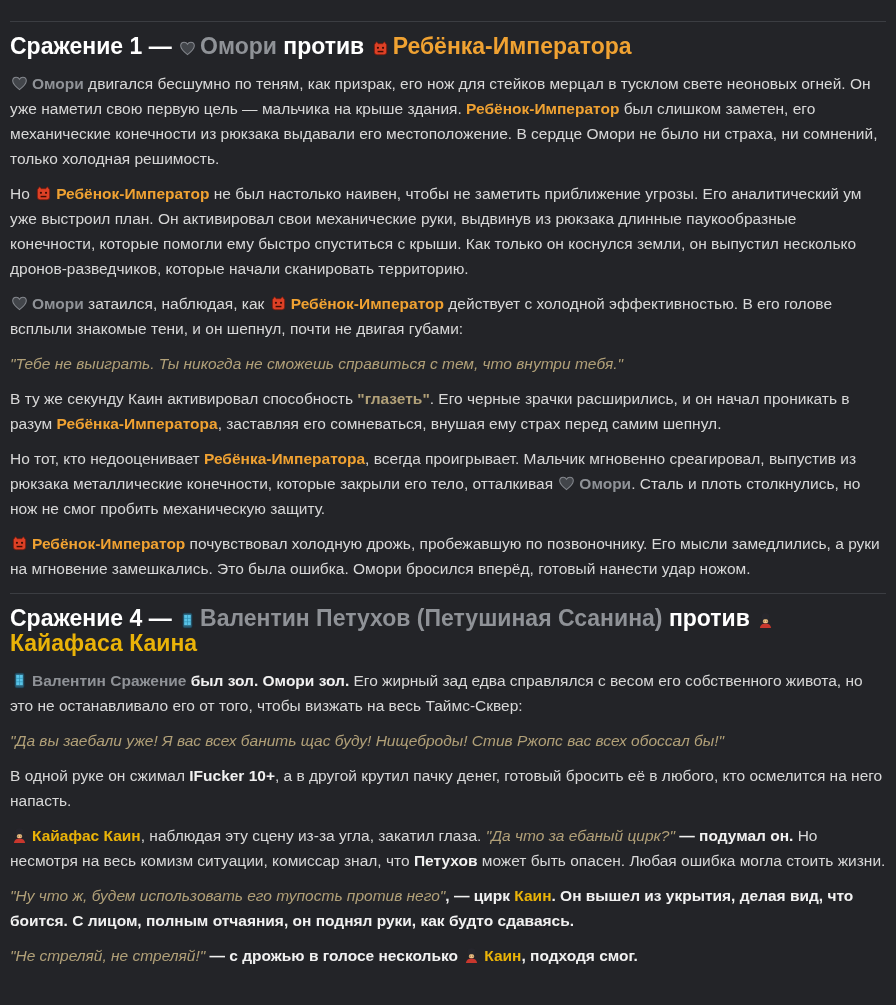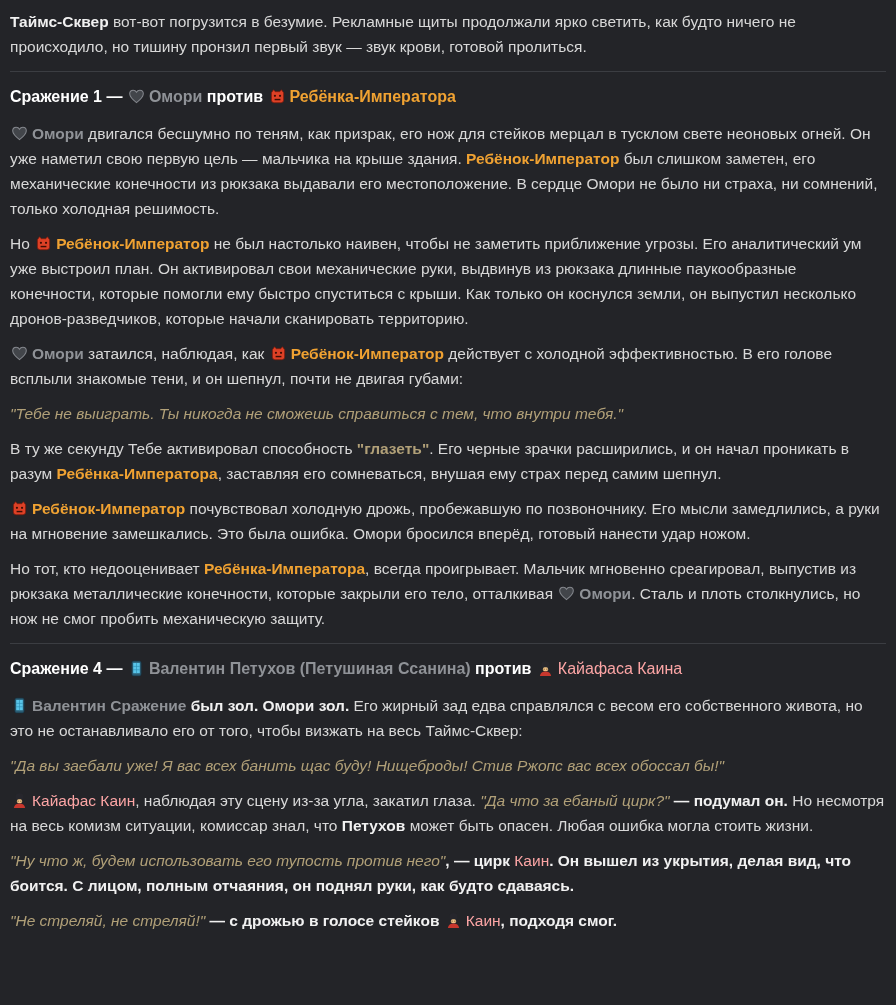--- a/index.html
+++ b/index.html
@@ -17,57 +17,56 @@
     color: #d8d8d8;
     -webkit-font-smoothing: antialiased;
   }
   .doc {
     padding: 9px 10px 6px 10px;
   }
   p {
     margin: 0 0 10px 0;
   }
   h2 {
-    font-size: 16px;
+    font-size: 23px;
     line-height: 25px;
     font-weight: 700;
     color: #ffffff;
     margin: 2px 0 12px 0;
   }
   hr {
     border: 0;
     border-top: 1px solid #3b3d42;
     margin: 12px 0 12px 0;
   }
   
   .st-n  { color: inherit; }
   .st-b  { font-weight: 700; color: #f1f1f1; }
   .st-omori    { font-weight: 700; color: #8f9297; }
   .st-emperor  { font-weight: 700; color: #f0a232; }
   .st-petukhov { font-weight: 700; color: #8f9297; margin-top: 12px; }
-  .st-kain     { font-weight: 400; color: #fca5a5; }
+  .st-kain     { font-weight: 700; color: #eab308; }
   .st-q  { color: #b1a078; font-style: italic; }
   .st-qb { color: #b1a078; font-weight: 700; }
   p.quote-line { color: #b1a078; font-style: italic; }
   h2 .st-n { color: #ffffff; font-weight: 700; }
   
   .inline-icon {
     display: inline-block;
     width: 17px;
     height: 17px;
     vertical-align: -3px;
     margin: 0 4px 0 1px;
   }
   .inline-icon svg { width: 100%; height: 100%; display: block; }
 </style>
 </head>
 <body>
 
 <div class="doc">
-    <p><span class="st-b">Таймс-Сквер</span><span class="st-n"> вот-вот погрузится в безумие. Рекламные щиты продолжали ярко светить, как будто ничего не происходило, но тишину пронзил первый звук — звук крови, готовой пролиться.</span></p>
     <hr>
     <h2><span class="st-n">Сражение 1 — </span><span class="inline-icon"><svg viewBox="0 0 20 20">
           <path d="M10 17.2C4.2 12.6 2 9.4 2 6.7 2 4.3 3.9 2.6 6.1 2.6c1.6 0 3.1.9 3.9 2.4.8-1.5 2.3-2.4 3.9-2.4 2.2 0 4.1 1.7 4.1 4.1 0 2.7-2.2 5.9-8 10.5z" fill="#42454a" stroke="#85888e" stroke-width="1.2"></path>
         </svg></span><span class="st-omori">Омори</span><span class="st-n"> против </span><span class="inline-icon"><svg viewBox="0 0 20 20">
           <path d="M2.8 5.6 5.3 2.2l2.2 2.1h5l2.2-2.1 2.5 3.4v8.4c0 2.1-1.4 3.3-3.5 3.3H6.3c-2.1 0-3.5-1.2-3.5-3.3z" fill="#dd4126" stroke="#7e1a0c" stroke-width="0.9"></path>
           <circle cx="7" cy="9.2" r="1.3" fill="#3d0d05"></circle>
           <circle cx="13" cy="9.2" r="1.3" fill="#3d0d05"></circle>
           <path d="M6.6 13.6h6.8" stroke="#3d0d05" stroke-width="1.7"></path>
         </svg></span><span class="st-emperor">Ребёнка-Императора</span></h2>
     <p><span class="inline-icon"><svg viewBox="0 0 20 20">
@@ -81,54 +80,55 @@
         </svg></span><span class="st-emperor">Ребёнок-Император</span><span class="st-n"> не был настолько наивен, чтобы не заметить приближение угрозы. Его аналитический ум уже выстроил план. Он активировал свои механические руки, выдвинув из рюкзака длинные паукообразные конечности, которые помогли ему быстро спуститься с крыши. Как только он коснулся земли, он выпустил несколько дронов-разведчиков, которые начали сканировать территорию.</span></p>
     <p><span class="inline-icon"><svg viewBox="0 0 20 20">
           <path d="M10 17.2C4.2 12.6 2 9.4 2 6.7 2 4.3 3.9 2.6 6.1 2.6c1.6 0 3.1.9 3.9 2.4.8-1.5 2.3-2.4 3.9-2.4 2.2 0 4.1 1.7 4.1 4.1 0 2.7-2.2 5.9-8 10.5z" fill="#42454a" stroke="#85888e" stroke-width="1.2"></path>
         </svg></span><span class="st-omori">Омори</span><span class="st-n"> затаился, наблюдая, как </span><span class="inline-icon"><svg viewBox="0 0 20 20">
           <path d="M2.8 5.6 5.3 2.2l2.2 2.1h5l2.2-2.1 2.5 3.4v8.4c0 2.1-1.4 3.3-3.5 3.3H6.3c-2.1 0-3.5-1.2-3.5-3.3z" fill="#dd4126" stroke="#7e1a0c" stroke-width="0.9"></path>
           <circle cx="7" cy="9.2" r="1.3" fill="#3d0d05"></circle>
           <circle cx="13" cy="9.2" r="1.3" fill="#3d0d05"></circle>
           <path d="M6.6 13.6h6.8" stroke="#3d0d05" stroke-width="1.7"></path>
         </svg></span><span class="st-emperor">Ребёнок-Император</span><span class="st-n"> действует с холодной эффективностью. В его голове всплыли знакомые тени, и он шепнул, почти не двигая губами:</span></p>
     <p class="quote-line"><span class="st-q">"Тебе не выиграть. Ты никогда не сможешь справиться с тем, что внутри тебя."</span></p>
-    <p><span class="st-n">В ту же секунду Тебе активировал способность </span><span class="st-qb">"глазеть"</span><span class="st-n">. Его черные зрачки расширились, и он начал проникать в разум </span><span class="st-emperor">Ребёнка-Императора</span><span class="st-n">, заставляя его сомневаться, внушая ему страх перед самим шепнул.</span></p>
+    <p><span class="st-n">В ту же секунду Каин активировал способность </span><span class="st-qb">"глазеть"</span><span class="st-n">. Его черные зрачки расширились, и он начал проникать в разум </span><span class="st-emperor">Ребёнка-Императора</span><span class="st-n">, заставляя его сомневаться, внушая ему страх перед самим шепнул.</span></p>
+    <p><span class="st-n">Но тот, кто недооценивает </span><span class="st-emperor">Ребёнка-Императора</span><span class="st-n">, всегда проигрывает. Мальчик мгновенно среагировал, выпустив из рюкзака металлические конечности, которые закрыли его тело, отталкивая </span><span class="inline-icon"><svg viewBox="0 0 20 20">
+          <path d="M10 17.2C4.2 12.6 2 9.4 2 6.7 2 4.3 3.9 2.6 6.1 2.6c1.6 0 3.1.9 3.9 2.4.8-1.5 2.3-2.4 3.9-2.4 2.2 0 4.1 1.7 4.1 4.1 0 2.7-2.2 5.9-8 10.5z" fill="#42454a" stroke="#85888e" stroke-width="1.2"></path>
+        </svg></span><span class="st-omori">Омори</span><span class="st-n">. Сталь и плоть столкнулись, но нож не смог пробить механическую защиту.</span></p>
     <p><span class="inline-icon"><svg viewBox="0 0 20 20">
           <path d="M2.8 5.6 5.3 2.2l2.2 2.1h5l2.2-2.1 2.5 3.4v8.4c0 2.1-1.4 3.3-3.5 3.3H6.3c-2.1 0-3.5-1.2-3.5-3.3z" fill="#dd4126" stroke="#7e1a0c" stroke-width="0.9"></path>
           <circle cx="7" cy="9.2" r="1.3" fill="#3d0d05"></circle>
           <circle cx="13" cy="9.2" r="1.3" fill="#3d0d05"></circle>
           <path d="M6.6 13.6h6.8" stroke="#3d0d05" stroke-width="1.7"></path>
         </svg></span><span class="st-emperor">Ребёнок-Император</span><span class="st-n"> почувствовал холодную дрожь, пробежавшую по позвоночнику. Его мысли замедлились, а руки на мгновение замешкались. Это была ошибка. Омори бросился вперёд, готовый нанести удар ножом.</span></p>
-    <p><span class="st-n">Но тот, кто недооценивает </span><span class="st-emperor">Ребёнка-Императора</span><span class="st-n">, всегда проигрывает. Мальчик мгновенно среагировал, выпустив из рюкзака металлические конечности, которые закрыли его тело, отталкивая </span><span class="inline-icon"><svg viewBox="0 0 20 20">
-          <path d="M10 17.2C4.2 12.6 2 9.4 2 6.7 2 4.3 3.9 2.6 6.1 2.6c1.6 0 3.1.9 3.9 2.4.8-1.5 2.3-2.4 3.9-2.4 2.2 0 4.1 1.7 4.1 4.1 0 2.7-2.2 5.9-8 10.5z" fill="#42454a" stroke="#85888e" stroke-width="1.2"></path>
-        </svg></span><span class="st-omori">Омори</span><span class="st-n">. Сталь и плоть столкнулись, но нож не смог пробить механическую защиту.</span></p>
     <hr>
     <h2><span class="st-n">Сражение 4 — </span><span class="inline-icon"><svg viewBox="0 0 20 20">
           <rect x="4.5" y="1.3" width="11" height="17.4" rx="2.2" fill="#2b5d74" stroke="#173442" stroke-width="0.8"></rect>
           <rect x="6.1" y="3.4" width="7.8" height="12.2" fill="#59c4e8"></rect>
           <path d="M6.1 7.5h7.8M6.1 11.5h7.8M10 3.4v12.2" stroke="#2b8cb0" stroke-width="0.7"></path>
         </svg></span><span class="st-petukhov">Валентин Петухов (Петушиная Ссанина)</span><span class="st-n"> против </span><span class="inline-icon"><svg viewBox="0 0 20 20">
           <path d="M5.4 8.6V5.3c0-2.4 2-4.1 4.6-4.1s4.6 1.7 4.6 4.1v3.3z" fill="#26262c"></path>
           <rect x="6.9" y="8.6" width="6.2" height="4.7" rx="2.1" fill="#efc386"></rect>
           <path d="M3.4 18.7c.4-3.5 3.2-5.2 6.6-5.2s6.2 1.7 6.6 5.2z" fill="#c8372d"></path>
           <path d="M8.3 10.8h.1M11.6 10.8h.1" stroke="#4a2c10" stroke-width="1.1" stroke-linecap="round"></path>
         </svg></span><span class="st-kain">Кайафаса Каина</span></h2>
     <p><span class="inline-icon"><svg viewBox="0 0 20 20">
           <rect x="4.5" y="1.3" width="11" height="17.4" rx="2.2" fill="#2b5d74" stroke="#173442" stroke-width="0.8"></rect>
           <rect x="6.1" y="3.4" width="7.8" height="12.2" fill="#59c4e8"></rect>
           <path d="M6.1 7.5h7.8M6.1 11.5h7.8M10 3.4v12.2" stroke="#2b8cb0" stroke-width="0.7"></path>
         </svg></span><span class="st-petukhov">Валентин Сражение</span><span class="st-b"> был зол. Омори зол.</span><span class="st-n"> Его жирный зад едва справлялся с весом его собственного живота, но это не останавливало его от того, чтобы визжать на весь Таймс-Сквер:</span></p>
     <p class="quote-line"><span class="st-q">"Да вы заебали уже! Я вас всех банить щас буду! Нищеброды! Стив Ржопс вас всех обоссал бы!"</span></p>
+    <p><span class="st-n">В одной руке он сжимал </span><span class="st-b">IFucker 10+</span><span class="st-n">, а в другой крутил пачку денег, готовый бросить её в любого, кто осмелится на него напасть.</span></p>
     <p><span class="inline-icon"><svg viewBox="0 0 20 20">
           <path d="M5.4 8.6V5.3c0-2.4 2-4.1 4.6-4.1s4.6 1.7 4.6 4.1v3.3z" fill="#26262c"></path>
           <rect x="6.9" y="8.6" width="6.2" height="4.7" rx="2.1" fill="#efc386"></rect>
           <path d="M3.4 18.7c.4-3.5 3.2-5.2 6.6-5.2s6.2 1.7 6.6 5.2z" fill="#c8372d"></path>
           <path d="M8.3 10.8h.1M11.6 10.8h.1" stroke="#4a2c10" stroke-width="1.1" stroke-linecap="round"></path>
         </svg></span><span class="st-kain">Кайафас Каин</span><span class="st-n">, наблюдая эту сцену из-за угла, закатил глаза. </span><span class="st-q">"Да что за ебаный цирк?"</span><span class="st-b"> — подумал он.</span><span class="st-n"> Но несмотря на весь комизм ситуации, комиссар знал, что </span><span class="st-b">Петухов</span><span class="st-n"> может быть опасен. Любая ошибка могла стоить жизни.</span></p>
     <p><span class="st-q">"Ну что ж, будем использовать его тупость против него"</span><span class="st-b">, — цирк </span><span class="st-kain">Каин</span><span class="st-b">. Он вышел из укрытия, делая вид, что боится. С лицом, полным отчаяния, он поднял руки, как будто сдаваясь.</span></p>
-    <p><span class="st-q">"Не стреляй, не стреляй!"</span><span class="st-b"> — с дрожью в голосе стейков </span><span class="inline-icon"><svg viewBox="0 0 20 20">
+    <p><span class="st-q">"Не стреляй, не стреляй!"</span><span class="st-b"> — с дрожью в голосе несколько </span><span class="inline-icon"><svg viewBox="0 0 20 20">
           <path d="M5.4 8.6V5.3c0-2.4 2-4.1 4.6-4.1s4.6 1.7 4.6 4.1v3.3z" fill="#26262c"></path>
           <rect x="6.9" y="8.6" width="6.2" height="4.7" rx="2.1" fill="#efc386"></rect>
           <path d="M3.4 18.7c.4-3.5 3.2-5.2 6.6-5.2s6.2 1.7 6.6 5.2z" fill="#c8372d"></path>
           <path d="M8.3 10.8h.1M11.6 10.8h.1" stroke="#4a2c10" stroke-width="1.1" stroke-linecap="round"></path>
         </svg></span><span class="st-kain">Каин</span><span class="st-b">, подходя смог.</span></p>
     <p></p>
   </div>
 
 </body></html>

